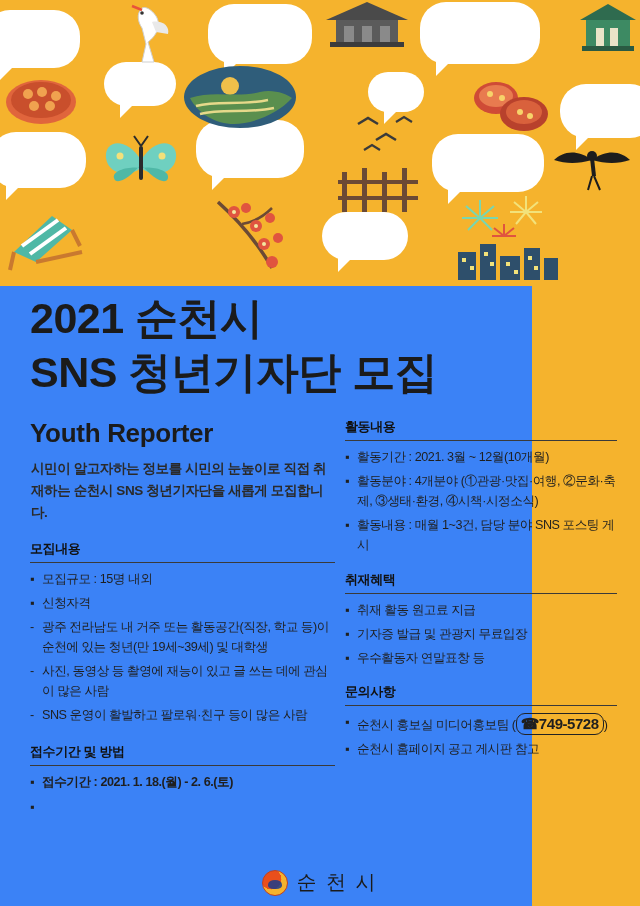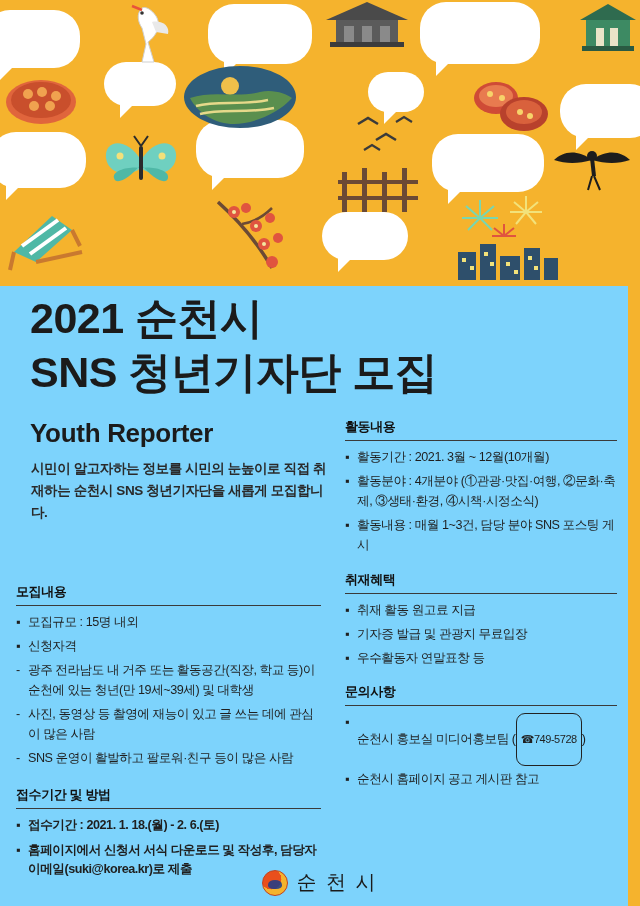--- a/index.html
+++ b/index.html
@@ -5,24 +5,24 @@
   * { box-sizing: border-box; margin: 0; padding: 0; }
   body {
     width: 640px;
     height: 906px;
     background: #f5b32d;
     font-family: "Liberation Sans", sans-serif;
     overflow: hidden;
     position: relative;
   }
   .poster {
-    width: 628px;
+    width: 532px;
     height: 906px;
     position: relative;
-    background: #7dd3fc;
+    background: #3b82f6;
   }
 
   
   .illus-band {
     position: absolute;
     left: 0; top: 0;
     width: 640px; height: 286px;
     background: #f5b32d;
     overflow: hidden;
   }
@@ -71,23 +71,22 @@
     font-size: 13.5px;
     font-weight: bold;
     color: #2a2a2a;
     line-height: 1.62;
     letter-spacing: -0.4px;
   }
 
   
   .col-left {
     position: absolute;
-    left: 16px; top: 540px;
+    left: 30px; top: 540px;
     width: 305px;
-    margin-top: 43px;
   }
   .col-right {
     position: absolute;
     left: 345px; top: 418px;
     width: 272px;
   }
 
   .sec { margin-bottom: 14px; }
   .sec-title {
     font-size: 13px;
@@ -115,23 +114,23 @@
     line-height: 1.56;
   }
   ul.items > li.dash .mk { font-weight: normal; }
   ul.items > li.strong { font-weight: bold; }
 
   
   .pill {
     display: inline-block;
     border: 1.2px solid #222;
     border-radius: 9px;
-    padding: 18px 4px;
-    font-size: 11px;
-    font-weight: normal;
+    padding: 0 4px;
+    font-size: 15px;
+    font-weight: bold;
     line-height: 1.35;
     white-space: nowrap;
   }
 
   
   .footer {
     position: absolute;
     left: 0; bottom: 10px;
     width: 640px;
     display: flex;
@@ -365,21 +364,20 @@
 
     <div class="sec" style="margin-top:18px;">
       <div class="sec-title">접수기간 및 방법</div>
       <ul class="items">
         <li class="strong">
           <span class="mk">▪</span>
           <span>접수기간 : 2021. 1. 18.(월) - 2. 6.(토)</span>
         </li>
         <li class="strong">
           <span class="mk">▪</span>
-          <span>홈페이지에서 신청서 서식 다운로드 및 작성후, 담당자 이메일(suki@korea.kr)로 제출</span>
         </li>
       </ul>
     </div>
 
   </div>
 
   <div class="col-right">
 
     <div class="sec">
       <div class="sec-title">활동내용</div>

